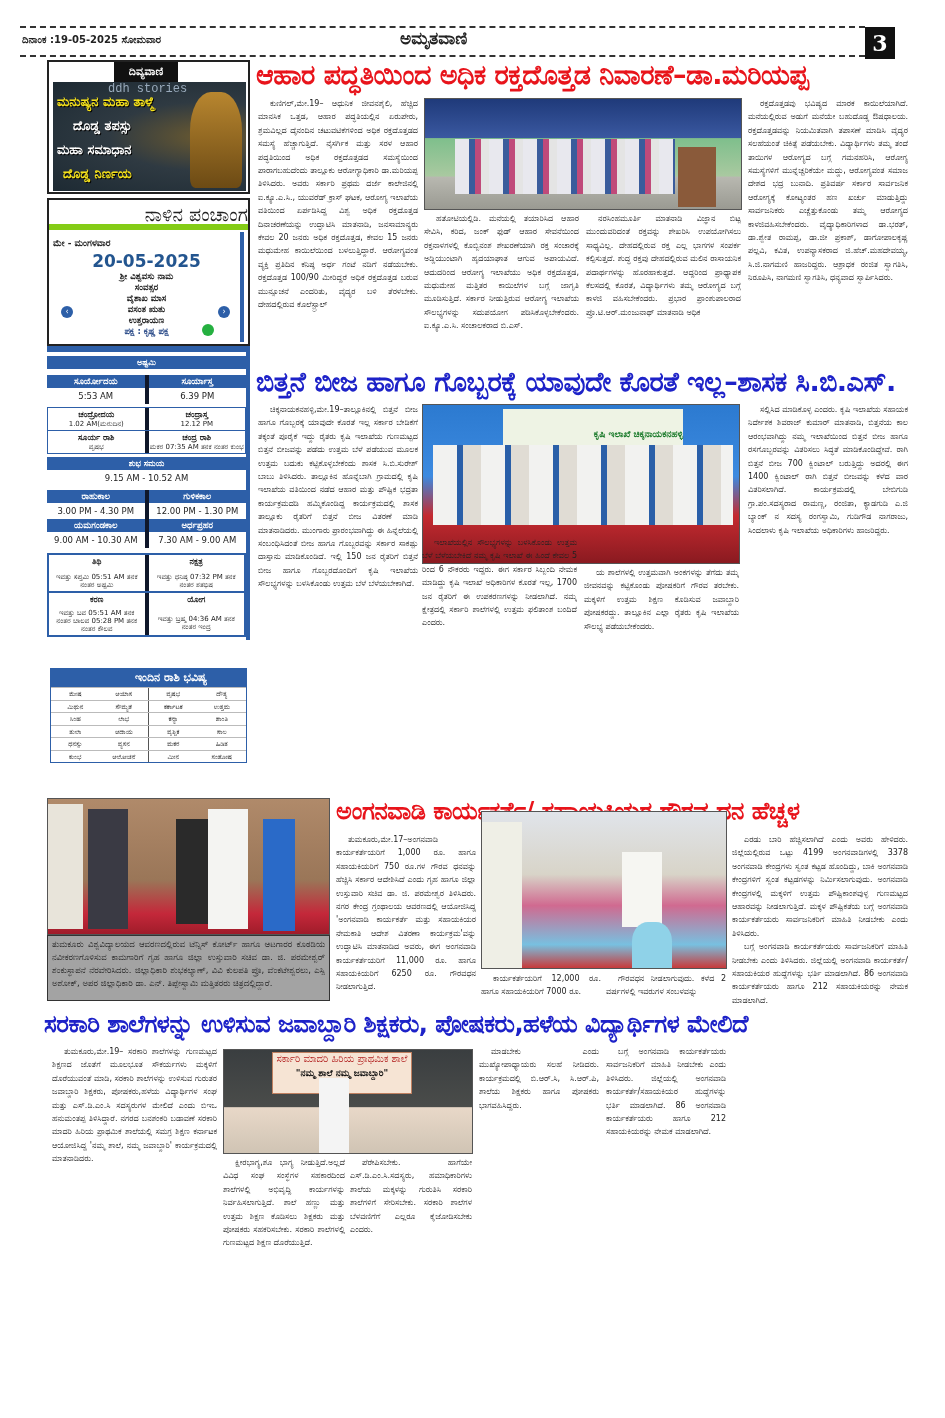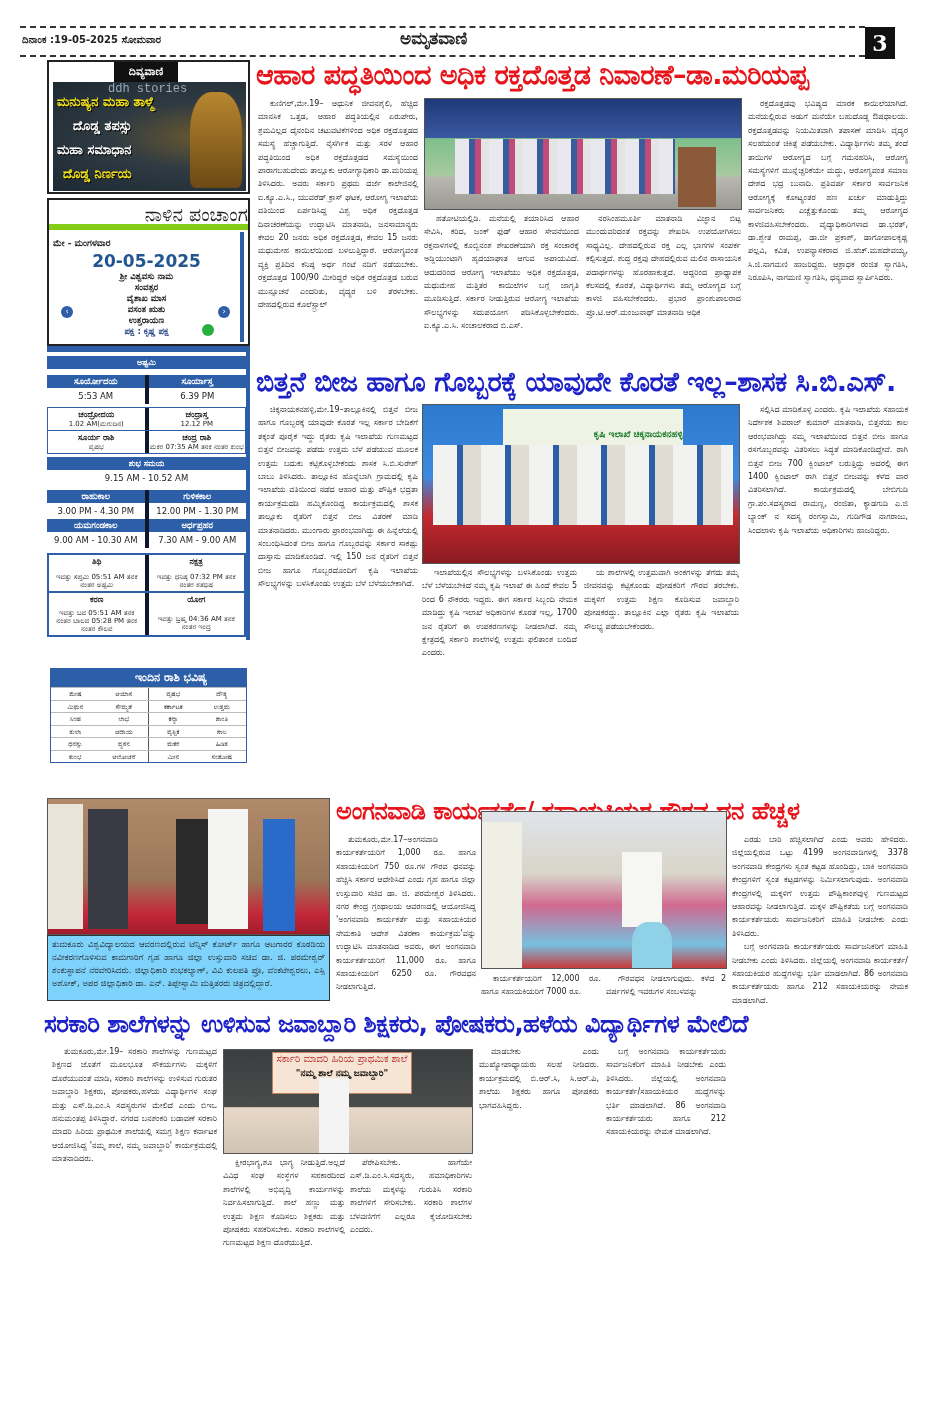--- a/index.html
+++ b/index.html
@@ -46,21 +46,21 @@
 
   
   .hl { position: absolute; font-weight: bold; white-space: nowrap; letter-spacing: -0.5px; }
   .hl-red { color: #e8141b; }
   .hl-blue { color: #1d22c8; }
 
   .col { position: absolute; font-size: 8px; line-height: 13.4px; text-align: justify; color: #222; overflow: hidden; }
   .col p { text-indent: 12px; }
 
   .photo { position: absolute; overflow: hidden; border: 1px solid #555; }
-  .caption { position: absolute; font-size: 8.5px; line-height: 13px; text-align: justify; border: 1px solid #333; padding: 2px 4px; background: #7dd3fc; overflow: hidden; }
+  .caption { position: absolute; font-size: 8.5px; line-height: 13px; text-align: justify; border: 1px solid #333; padding: 2px 4px; background: #a3a3a3; overflow: hidden; }
 </style>
 </head>
 <body>
 
 <div class="dash" style="top:26px"></div>
 <div class="masthead-date">ದಿನಾಂಕ :19-05-2025 ಸೋಮವಾರ</div>
 <div class="masthead-title">ಅಮೃತವಾಣಿ</div>
 <div class="page-no">3</div>
 <div class="dash" style="top:55px"></div>
 
@@ -229,21 +229,21 @@
   </div>
 
 <div class="hl hl-blue" style="left:256px;top:366px;font-size:27px">ಬಿತ್ತನೆ ಬೀಜ ಹಾಗೂ ಗೊಬ್ಬರಕ್ಕೆ ಯಾವುದೇ ಕೊರತೆ ಇಲ್ಲ–ಶಾಸಕ ಸಿ.ಬಿ.ಎಸ್.</div>
 <div class="col" style="left:258px;top:403px;width:160px;height:390px">
     <p>ಚಿಕ್ಕನಾಯಕನಹಳ್ಳಿ,ಮೇ.19–ತಾಲ್ಲೂಕಿನಲ್ಲಿ ಬಿತ್ತನೆ ಬೀಜ ಹಾಗೂ ಗೊಬ್ಬರಕ್ಕೆ ಯಾವುದೇ ಕೊರತೆ ಇಲ್ಲ ಸರ್ಕಾರ ಬೇಡಿಕೆಗೆ ತಕ್ಕಂತೆ ಪೂರೈಕೆ ಇದ್ದು ರೈತರು ಕೃಷಿ ಇಲಾಖೆಯ ಗುಣಮಟ್ಟದ ಬಿತ್ತನೆ ಬೀಜವನ್ನು ಪಡೆದು ಉತ್ತಮ ಬೆಳೆ ಪಡೆಯುವ ಮೂಲಕ ಉತ್ತಮ ಬದುಕು ಕಟ್ಟಿಕೊಳ್ಳಬೇಕೆಂದು ಶಾಸಕ ಸಿ.ಬಿ.ಸುರೇಶ್ ಬಾಬು ತಿಳಿಸಿದರು. ತಾಲ್ಲೂಕಿನ ಹೊನ್ನೆಬಾಗಿ ಗ್ರಾಮದಲ್ಲಿ ಕೃಷಿ ಇಲಾಖೆಯ ವತಿಯಿಂದ ನಡೆದ ಆಹಾರ ಮತ್ತು ಪೌಷ್ಟಿಕ ಭದ್ರತಾ ಕಾರ್ಯಕ್ರಮದಡಿ ಹಮ್ಮಿಕೊಂಡಿದ್ದ ಕಾರ್ಯಕ್ರಮದಲ್ಲಿ ಶಾಸಕ ತಾಲ್ಲೂಕು ರೈತರಿಗೆ ಬಿತ್ತನೆ ಬೀಜ ವಿತರಣೆ ಮಾಡಿ ಮಾತನಾಡಿದರು. ಮುಂಗಾರು ಪ್ರಾರಂಭವಾಗಿದ್ದು ಈ ಹಿನ್ನೆಲೆಯಲ್ಲಿ ಸಂಬಂಧಿಸಿದಂತೆ ಬೀಜ ಹಾಗೂ ಗೊಬ್ಬರವನ್ನು ಸರ್ಕಾರ ಸಾಕಷ್ಟು ದಾಸ್ತಾನು ಮಾಡಿಕೊಂಡಿದೆ. ಇಲ್ಲಿ 150 ಜನ ರೈತರಿಗೆ ಬಿತ್ತನೆ ಬೀಜ ಹಾಗೂ ಗೊಬ್ಬರದೊಂದಿಗೆ ಕೃಷಿ ಇಲಾಖೆಯ ಸೌಲಭ್ಯಗಳನ್ನು ಬಳಸಿಕೊಂಡು ಉತ್ತಮ ಬೆಳೆ ಬೆಳೆಯಬೇಕಾಗಿದೆ.</p>
   </div>
 <div class="photo" style="left:422px;top:404px;width:318px;height:160px;background:linear-gradient(180deg,#2c7ad0 0%,#3c8ae0 45%,#c42a30 70%,#8a1a20 100%)">
   <div style="position:absolute;left:80px;top:4px;width:180px;height:55px;background:#eef3e4;font-size:9px;color:#1a7a2a;font-weight:bold;text-align:right;padding-top:20px">ಕೃಷಿ ಇಲಾಖೆ ಚಿಕ್ಕನಾಯಕನಹಳ್ಳಿ</div>
   <div style="position:absolute;left:10px;top:40px;width:300px;height:80px;background:repeating-linear-gradient(90deg,#f2f2f0 0 24px,#2a5fa8 24px 30px,#e0dcd4 30px 48px)"></div>
 </div>
-<div class="col" style="left:422px;top:566px;width:155px;height:228px">
+<div class="col" style="left:422px;top:536px;width:155px;height:228px">
     <p>ಇಲಾಖೆಯಲ್ಲಿನ ಸೌಲಭ್ಯಗಳನ್ನು ಬಳಸಿಕೊಂಡು ಉತ್ತಮ ಬೆಳೆ ಬೆಳೆಯಬೇಕಿದೆ ನಮ್ಮ ಕೃಷಿ ಇಲಾಖೆ ಈ ಹಿಂದೆ ಕೇವಲ 5 ರಿಂದ 6 ನೌಕರರು ಇದ್ದರು. ಈಗ ಸರ್ಕಾರ ಸಿಬ್ಬಂದಿ ನೇಮಕ ಮಾಡಿದ್ದು ಕೃಷಿ ಇಲಾಖೆ ಅಧಿಕಾರಿಗಳ ಕೊರತೆ ಇಲ್ಲ, 1700 ಜನ ರೈತರಿಗೆ ಈ ಉಪಕರಣಗಳನ್ನು ನೀಡಲಾಗಿದೆ. ನಮ್ಮ ಕ್ಷೇತ್ರದಲ್ಲಿ ಸರ್ಕಾರಿ ಶಾಲೆಗಳಲ್ಲಿ ಉತ್ತಮ ಫಲಿತಾಂಶ ಬಂದಿದೆ ಎಂದರು.</p>
   </div>
 <div class="col" style="left:584px;top:566px;width:155px;height:228px">
     <p>ಯ ಶಾಲೆಗಳಲ್ಲಿ ಉತ್ತಮವಾಗಿ ಅಂಕಗಳನ್ನು ತೆಗೆದು ತಮ್ಮ ಜೀವನವನ್ನು ಕಟ್ಟಿಕೊಂಡು ಪೋಷಕರಿಗೆ ಗೌರವ ತರಬೇಕು. ಮಕ್ಕಳಿಗೆ ಉತ್ತಮ ಶಿಕ್ಷಣ ಕೊಡಿಸುವ ಜವಾಬ್ದಾರಿ ಪೋಷಕರದ್ದು. ತಾಲ್ಲೂಕಿನ ಎಲ್ಲಾ ರೈತರು ಕೃಷಿ ಇಲಾಖೆಯ ಸೌಲಭ್ಯ ಪಡೆಯಬೇಕೆಂದರು.</p>
   </div>
 <div class="col" style="left:748px;top:403px;width:160px;height:390px">
     <p>ಸಲ್ಲಿಸಿದ ಮಾಡಿಕೊಳ್ಳ ಎಂದರು. ಕೃಷಿ ಇಲಾಖೆಯ ಸಹಾಯಕ ನಿರ್ದೇಶಕ ಶಿವರಾಜ್ ಕುಮಾರ್ ಮಾತನಾಡಿ, ಬಿತ್ತನೆಯ ಕಾಲ ಆರಂಭವಾಗಿದ್ದು ನಮ್ಮ ಇಲಾಖೆಯಿಂದ ಬಿತ್ತನೆ ಬೀಜ ಹಾಗೂ ರಸಗೊಬ್ಬರವನ್ನು ವಿತರಿಸಲು ಸಿದ್ಧತೆ ಮಾಡಿಕೊಂಡಿದ್ದೇವೆ. ರಾಗಿ ಬಿತ್ತನೆ ಬೀಜ 700 ಕ್ವಿಂಟಾಲ್ ಬರುತ್ತಿದ್ದು ಅದರಲ್ಲಿ ಈಗ 1400 ಕ್ವಿಂಟಾಲ್ ರಾಗಿ ಬಿತ್ತನೆ ಬೀಜವನ್ನು ಕಳೆದ ವಾರ ವಿತರಿಸಲಾಗಿದೆ. ಕಾರ್ಯಕ್ರಮದಲ್ಲಿ ಬೇಬಿಗುಡಿ ಗ್ರಾ.ಪಂ.ಸದಸ್ಯರಾದ ರಾಮಣ್ಣ, ರಂಜಿತಾ, ಕ್ಯಾಡಗುಡಿ ಎ.ಜಿ ಬ್ಯಾಂಕ್ ನ ಸದಸ್ಯ ರಂಗಸ್ವಾಮಿ, ಗುಡಿಗೌಡ ನಾಗರಾಜು, ಸಿಂದಲಾಳು ಕೃಷಿ ಇಲಾಖೆಯ ಅಧಿಕಾರಿಗಳು ಹಾಜರಿದ್ದರು.</p>
   </div>
 
 <div class="photo" style="left:47px;top:798px;width:283px;height:137px;background:linear-gradient(180deg,#b08a6a 0%,#9a7658 60%,#c4283a 85%,#a01c2a 100%)">

